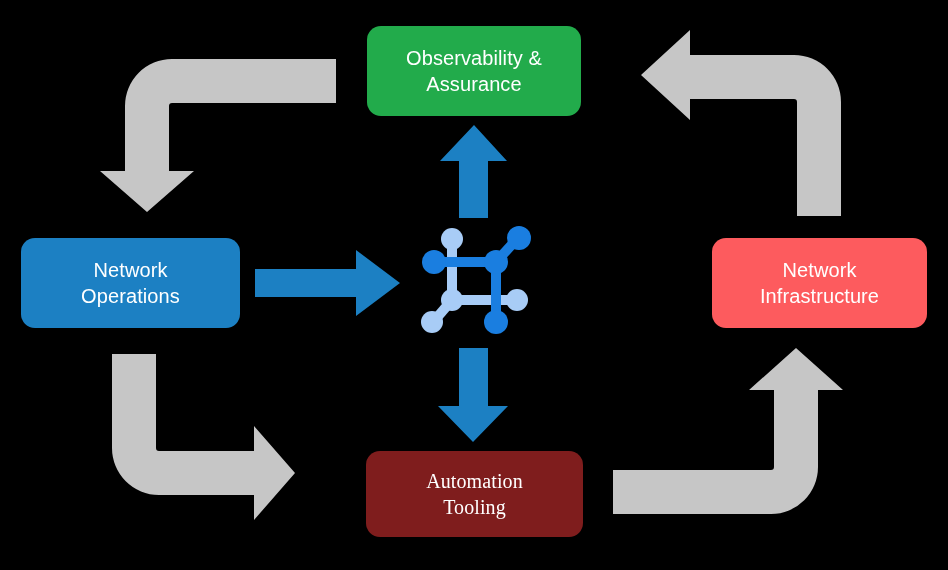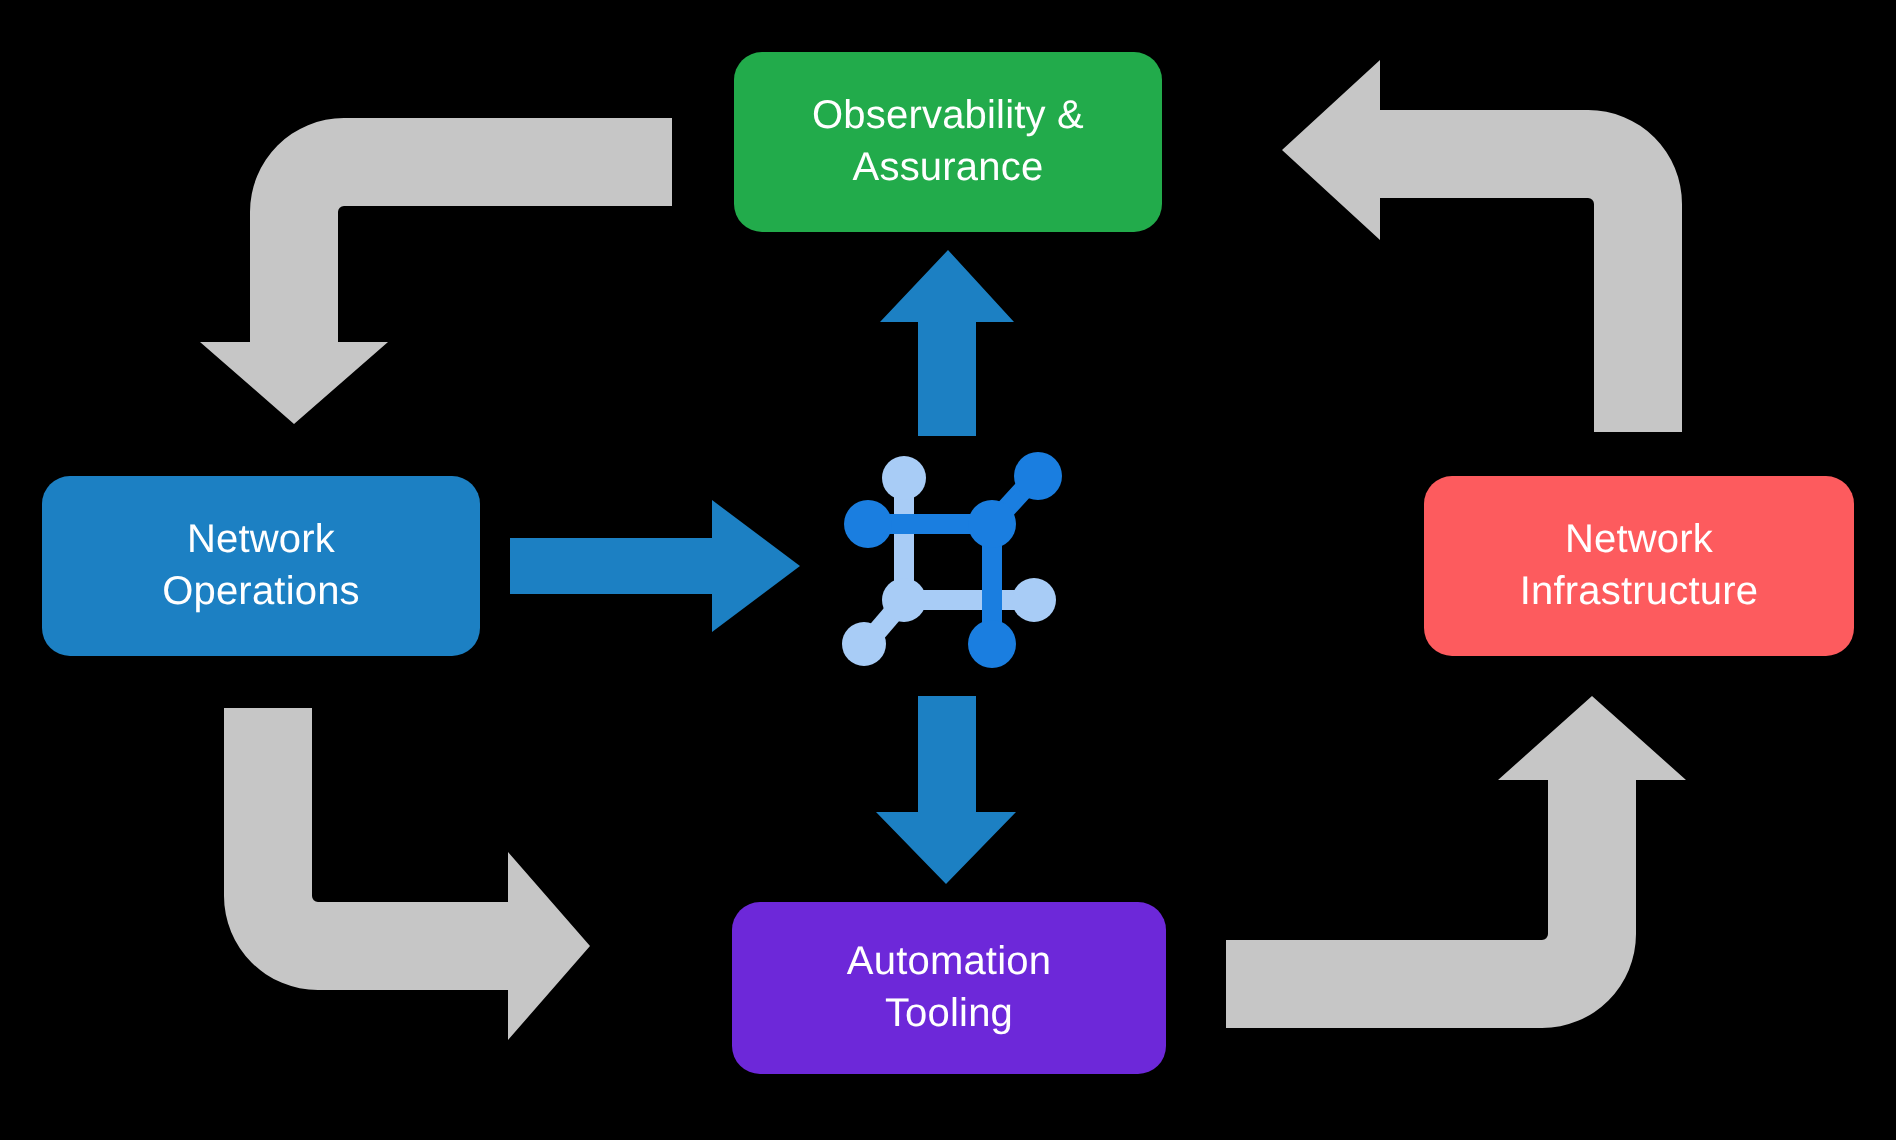--- a/index.html
+++ b/index.html
@@ -190,18 +190,18 @@
   <div class="node-box" id="box-network-operations" style="background:#1c80c3;">
     <span>Network
 Operations</span>
   </div>
 
   <div class="node-box" id="box-network-infrastructure" style="background:#fd5b5e;">
     <span>Network
 Infrastructure</span>
   </div>
 
-  <div class="node-box" id="box-automation-tooling" style="background:#6d28d9;">
+  <div class="node-box" id="box-automation-tooling" style="background:#7f1d1d;font-family:Liberation Serif, serif;">
     <span>Automation
 Tooling</span>
   </div>
 
 </div>
 
 </body></html>

